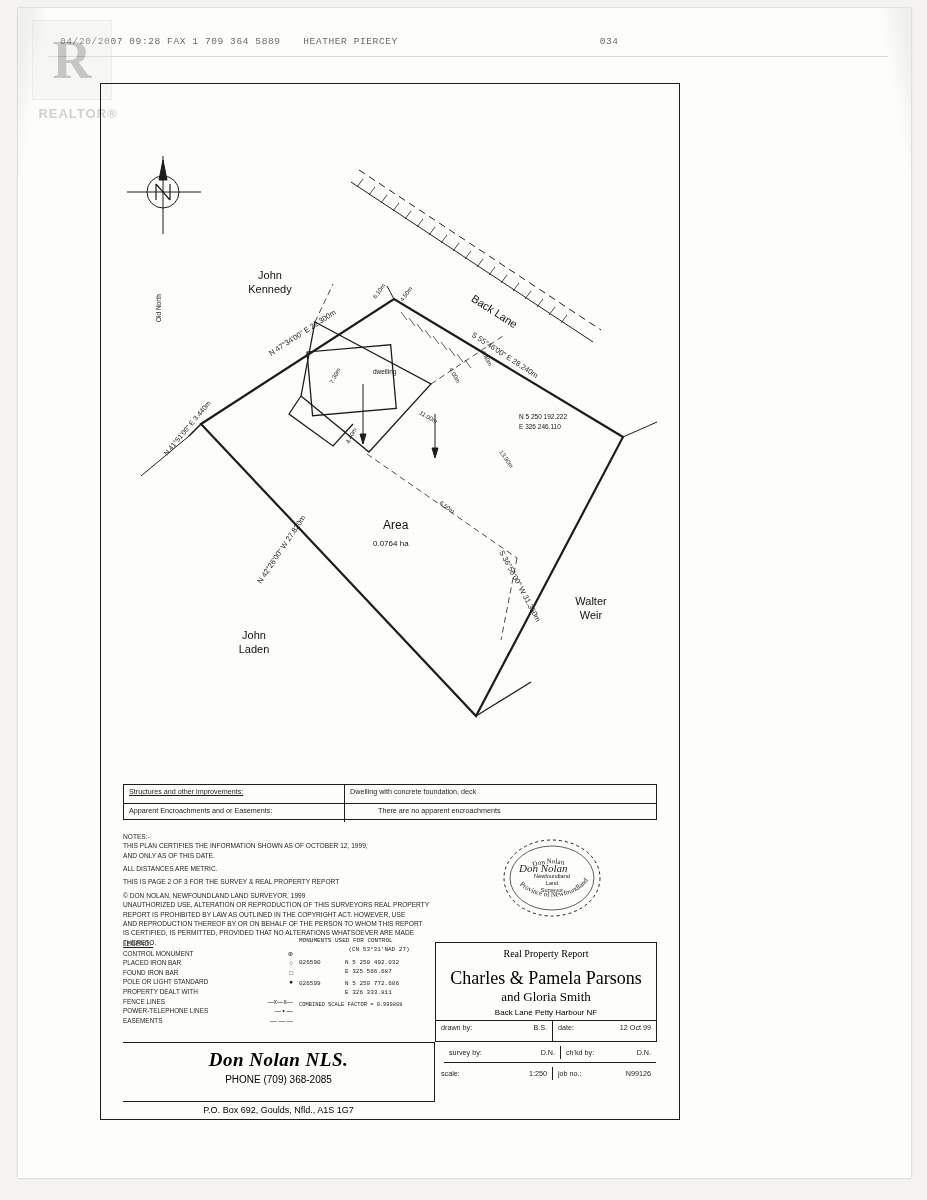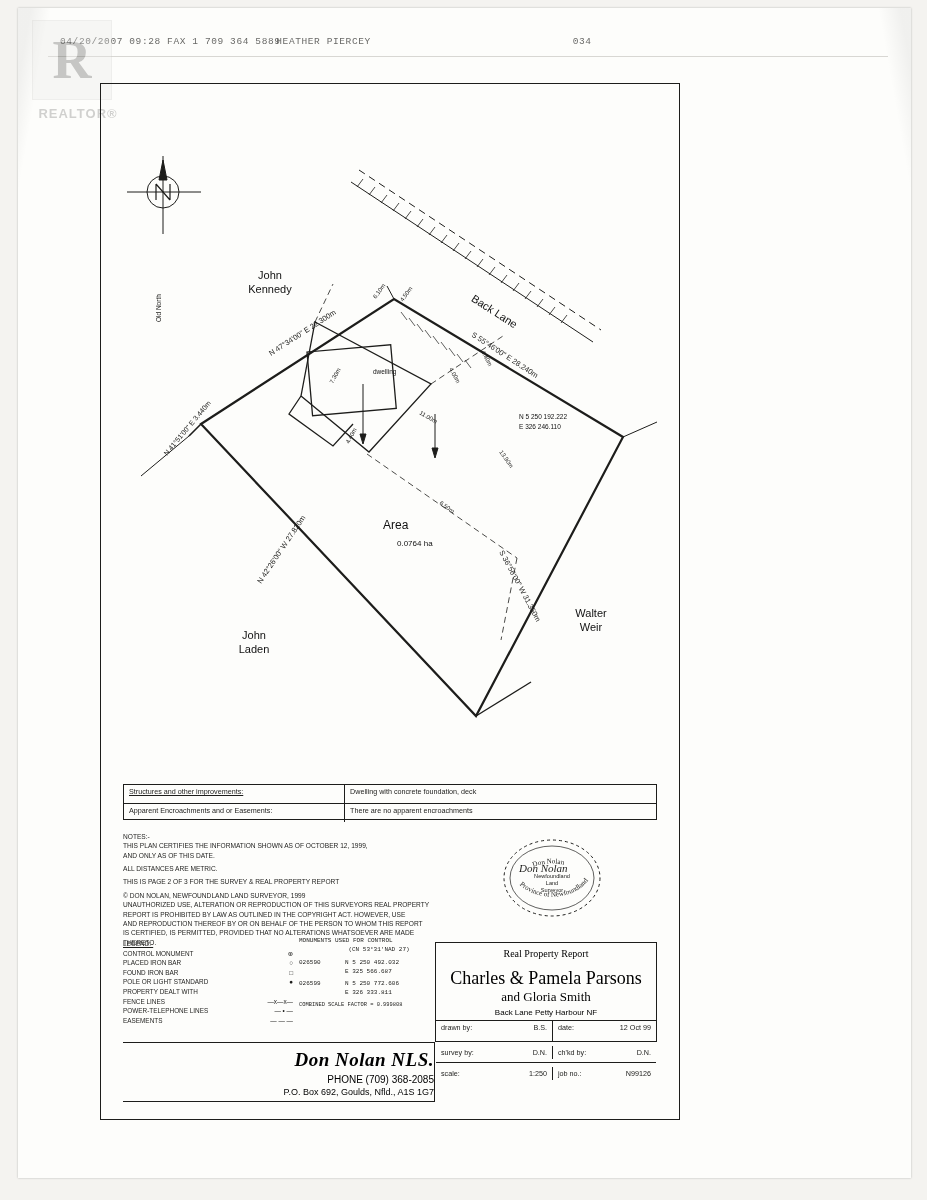--- a/index.html
+++ b/index.html
@@ -27,21 +27,21 @@
   }
   
   .faxline{
     position:absolute;left:42px;top:28px;width:810px;
     font-family:"Liberation Mono", monospace;
     font-size:9.5px;letter-spacing:.6px;color:#6a6a68;
     white-space:nowrap;
   }
   .faxline span{display:inline-block;}
   .fax-date{width:210px;}
-  .fax-name{width:290px;}
+  .fax-name{width:290px;margin-left:27px;}
   .fax-pg{}
   .fax-rule{
     position:absolute;left:30px;top:48px;width:840px;height:1px;background:#d8d7d3;
   }
   
   #watermark{
     position:absolute;left:2px;top:10px;width:120px;height:120px;
     opacity:.30;
   }
   #wm-box{
@@ -195,45 +195,45 @@
       <div class="lbl" style="left:134px;top:185px;font-size:11px;line-height:1.25;text-align:center;width:70px;">
         <div>John</div>
         <div>Kennedy</div>
       </div>
 
       <div class="lbl" style="left:118px;top:545px;font-size:11px;line-height:1.25;text-align:center;width:70px;">
         <div>John</div>
         <div>Laden</div>
       </div>
 
-      <div class="lbl" style="left:450px;top:523px;font-size:11px;line-height:1.25;text-align:center;width:80px;">
+      <div class="lbl" style="left:450px;top:511px;font-size:11px;line-height:1.25;text-align:center;width:80px;">
         <div>Walter</div>
         <div>Weir</div>
       </div>
 
       <div class="lbl" style="left:375px;top:208px;font-size:11px;transform:rotate(33deg);transform-origin:left top;">Back Lane</div>
 
       <div class="lbl" style="left:272px;top:284px;font-size:6.5px;">dwelling</div>
 
       <div class="lbl" style="left:282px;top:434px;font-size:12px;">Area</div>
-      <div class="lbl" style="left:272px;top:455px;font-size:8px;margin-left:24px;">0.0764 ha</div>
+      <div class="lbl" style="left:272px;top:455px;font-size:8px;">0.0764 ha</div>
 
       <div class="lbl" style="left:418px;top:328px;font-size:6.5px;line-height:1.5;">
         <div>N 5 250 192.222</div>
         <div>E  326 246.110</div>
       </div>
 
       <div class="tbl" style="left:22px;top:700px;width:534px;height:36px;">
         <div class="cellrow" style="height:18px;">
           <div class="cell vline" style="width:210px;text-decoration:underline;">Structures and other improvements:</div>
           <div class="cell" style="flex:1;">Dwelling with concrete foundation, deck</div>
         </div>
         <div class="cellrow" style="height:18px;">
           <div class="cell vline" style="width:210px;">Apparent Encroachments and or Easements:</div>
-          <div class="cell" style="flex:1;">There are no apparent encroachments</div>
+          <div class="cell" style="flex:1;margin-left:28px;">There are no apparent encroachments</div>
         </div>
       </div>
 
       <div style="position:absolute;left:22px;top:748px;width:360px;" class="notes">
         <div style="font-size:6.6px;">NOTES:-</div>
         <div>THIS PLAN CERTIFIES THE INFORMATION SHOWN AS OF OCTOBER 12, 1999,</div>
         <div>AND ONLY AS OF THIS DATE.</div>
         <div style="height:4px;"></div>
         <div>ALL DISTANCES ARE METRIC.</div>
         <div style="height:4px;"></div>
@@ -333,37 +333,37 @@
           <div class="rp-title" style="font-size:18px;margin-top:9px;">Charles &amp; Pamela Parsons</div>
           <div class="rp-title" style="font-size:13px;">and Gloria Smith</div>
           <div style="font-size:8px;margin-top:3px;">Back Lane   Petty Harbour   NF</div>
         </div>
         <div class="cellrow" style="height:20px;">
           <div class="cell" style="width:52px;">drawn by:</div>
           <div class="cell vline" style="width:44px;text-align:right;">B.S.</div>
           <div class="cell" style="width:46px;">date:</div>
           <div class="cell" style="flex:1;text-align:right;">12 Oct 99</div>
         </div>
-        <div class="cellrow" style="height:20px;align-items:center;">
+        <div class="cellrow" style="height:20px;align-items:center;margin-left:8px;">
           <div class="cell" style="width:52px;">survey by:</div>
           <div class="cell vline" style="width:44px;text-align:right;">D.N.</div>
           <div class="cell" style="width:46px;">ch'kd by:</div>
           <div class="cell" style="flex:1;text-align:right;">D.N.</div>
         </div>
         <div class="cellrow" style="height:20px;align-items:center;border-bottom:none;">
           <div class="cell" style="width:52px;">scale:</div>
           <div class="cell vline" style="width:44px;text-align:right;">1:250</div>
           <div class="cell" style="width:46px;">job no.:</div>
           <div class="cell" style="flex:1;text-align:right;">N99126</div>
         </div>
       </div>
 
       <div class="tbl" style="left:22px;top:958px;width:312px;height:60px;border-left:none;">
-        <div style="text-align:right;padding-top:6px;">
+        <div style="text-align:center;padding-top:6px;">
           <div style="font-family:'Liberation Serif',serif;font-style:italic;font-weight:bold;font-size:19px;letter-spacing:.5px;">Don Nolan NLS.</div>
           <div style="font-size:10px;margin-top:3px;">PHONE (709) 368-2085</div>
-          <div style="font-size:9px;margin-top:2px;">P.O. Box 692,  Goulds,  Nfld.,  A1S 1G7</div>
+          <div style="font-size:9px;margin-top:20px;">P.O. Box 692,  Goulds,  Nfld.,  A1S 1G7</div>
         </div>
       </div>
 
     </div>
   </div>
 </div>
 
 </body></html>

